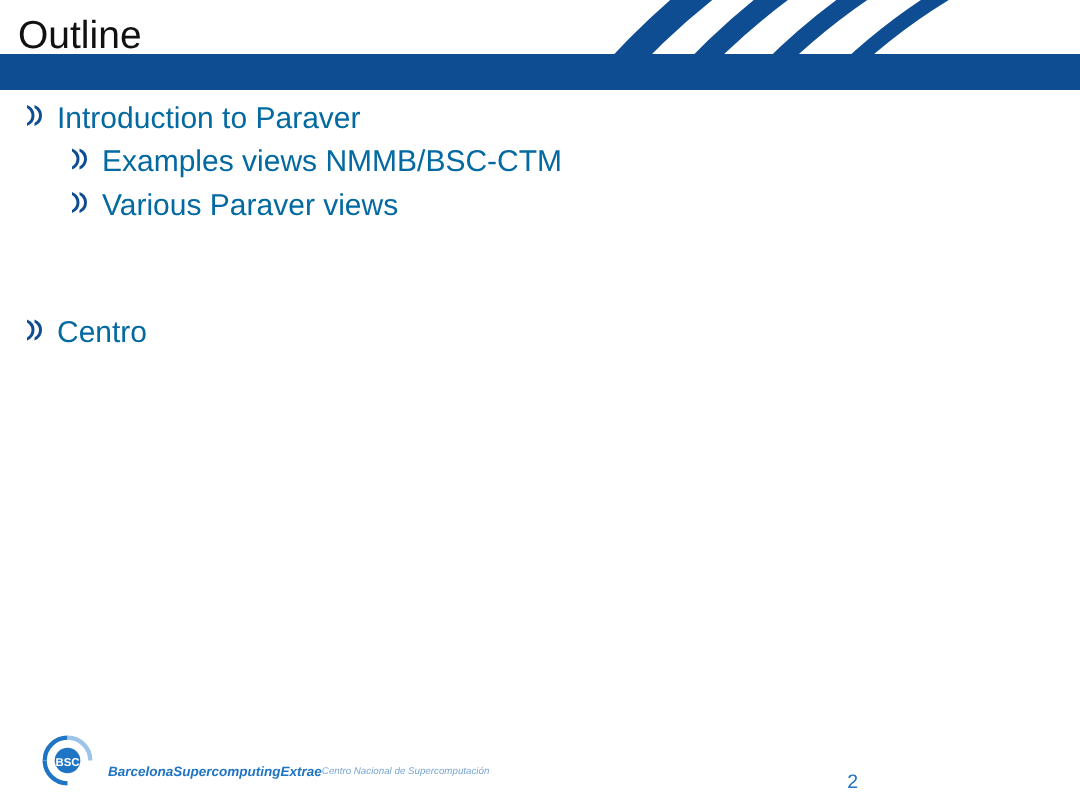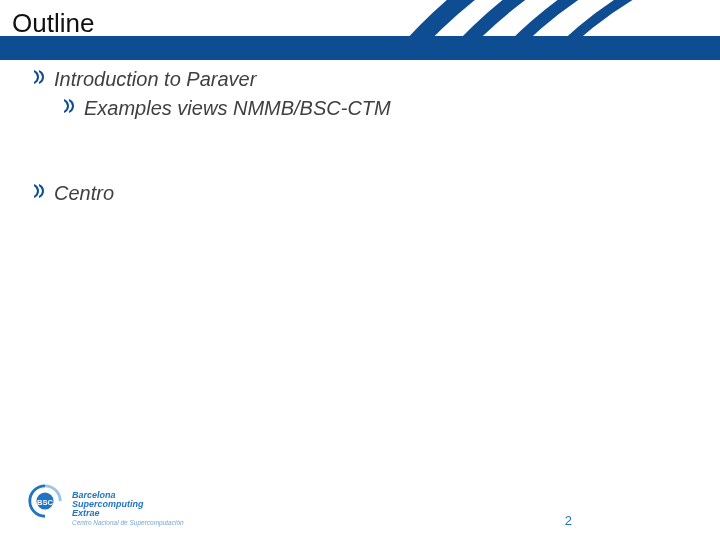--- a/index.html
+++ b/index.html
@@ -42,26 +42,25 @@
     font-weight: 400;
     color: #111;
     z-index: 2;
     border-bottom: 2px solid #0e4d92;
     padding-bottom: 2px;
     width: 700px;
   }
   .content {
     position: absolute;
     top: 66px;
-    left: 32px;
+    left: 16px;
     right: 40px;
     font-size: 20px;
     line-height: 1.35;
-    color: #404040;
-    font-style: italic;
+    color: #0369a1;
   }
   .l1 {
     margin: 0 0 2px 0;
     padding-left: 22px;
     position: relative;
   }
   .l2 {
     margin: 0 0 2px 0;
     padding-left: 52px;
     position: relative;
@@ -87,21 +86,21 @@
     display: flex;
     align-items: center;
     gap: 8px;
   }
   .logo-mark {
     width: 38px;
     height: 38px;
   }
   .logo-text {
     display: flex;
-    flex-direction: column;
+    flex-direction: row;
     line-height: 1.0;
     margin-top: 15px;
   }
   .logo-line1 {
     font-size: 9px;
     font-weight: bold;
     color: #1f74c3;
     font-style: italic;
   }
   .logo-line2 {
@@ -144,20 +143,27 @@
     </div>
 
     <div class="l2">
       <svg class="bullet-icon" viewBox="0 0 16 16">
         <path d="M2 1 Q7 3 7 8 Q7 13 2 15 L2 13 Q5 11 5 8 Q5 5 2 3 Z" fill="#0e4d92"></path>
         <path d="M7 1 Q12 3 12 8 Q12 13 7 15 L7 13 Q10 11 10 8 Q10 5 7 3 Z" fill="#0e4d92"></path>
       </svg>
       <span>Examples views NMMB/BSC-CTM</span>
     </div>
 
+    <div class="l2">
+      <svg class="bullet-icon" viewBox="0 0 16 16">
+        <path d="M2 1 Q7 3 7 8 Q7 13 2 15 L2 13 Q5 11 5 8 Q5 5 2 3 Z" fill="#0e4d92"></path>
+        <path d="M7 1 Q12 3 12 8 Q12 13 7 15 L7 13 Q10 11 10 8 Q10 5 7 3 Z" fill="#0e4d92"></path>
+      </svg>
+      <span>Various Paraver views</span>
+    </div>
 
     <div class="spacer"></div>
 
 
     <div class="spacer"></div>
 
     <div class="l1">
       <svg class="bullet-icon" viewBox="0 0 16 16">
         <path d="M2 1 Q7 3 7 8 Q7 13 2 15 L2 13 Q5 11 5 8 Q5 5 2 3 Z" fill="#0e4d92"></path>
         <path d="M7 1 Q12 3 12 8 Q12 13 7 15 L7 13 Q10 11 10 8 Q10 5 7 3 Z" fill="#0e4d92"></path>

